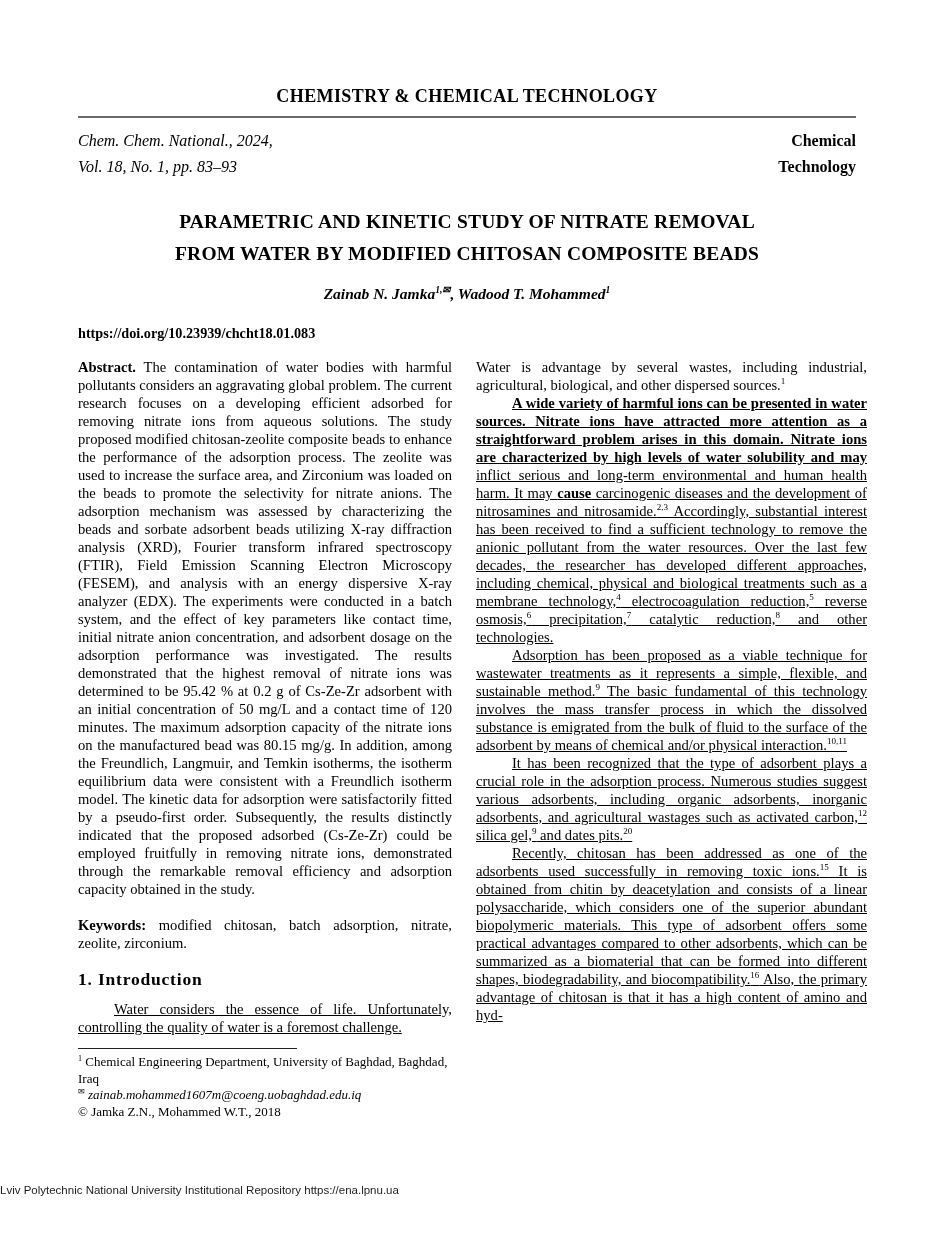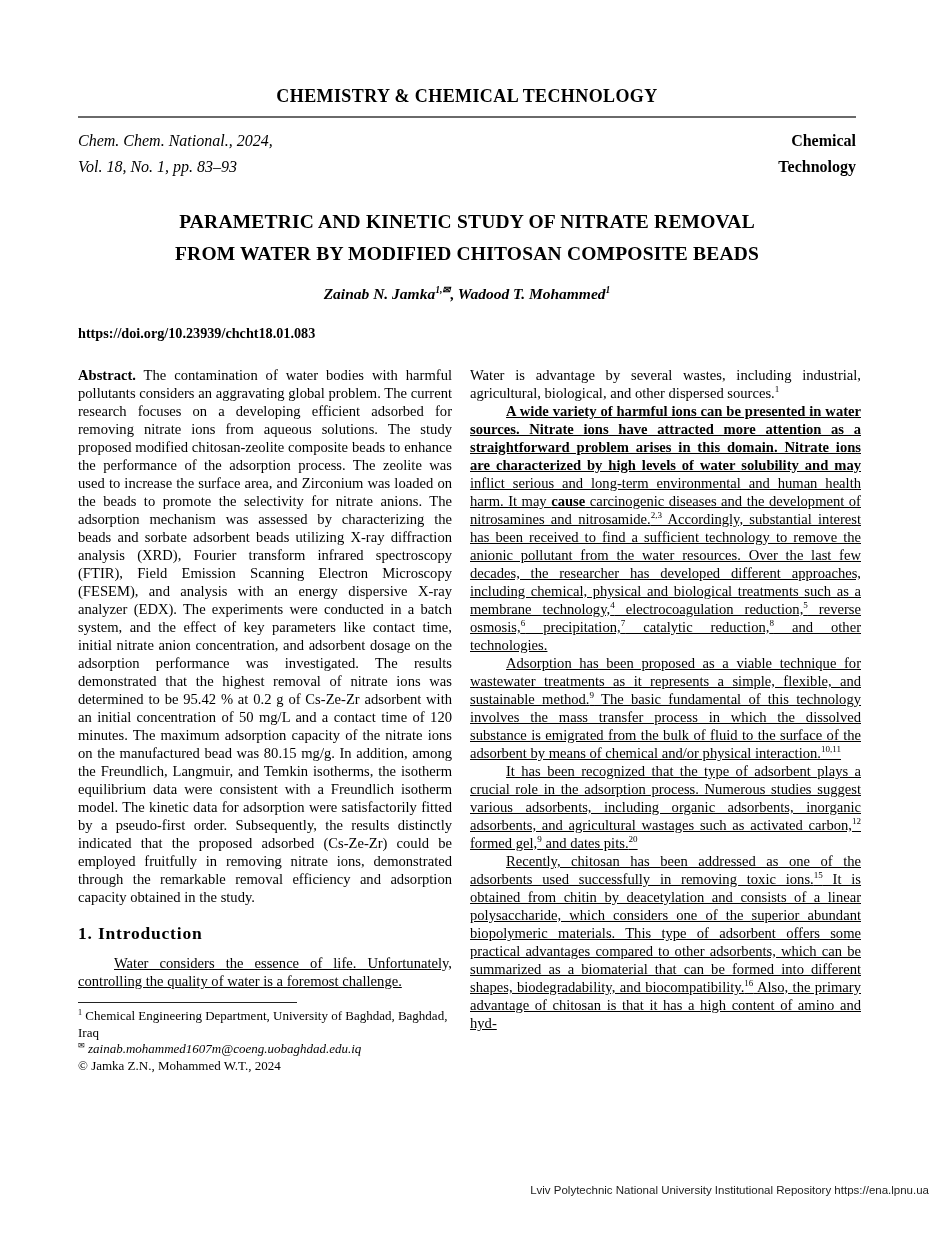--- a/index.html
+++ b/index.html
@@ -49,22 +49,22 @@
     font-style:italic;
     font-size:15.5px;
   }
   .doi{
     margin-top:22px;
     font-weight:bold;
     font-size:14.2px;
   }
   .columns{
     display:flex;
-    gap:18px;
-    margin-top:24px;
+    gap:24px;
+    margin-top:16px;
   }
   .col-left{width:374px;flex:0 0 auto;}
   .col-right{width:391px;flex:0 0 auto;}
   .para{
     margin:0;
     font-size:14.6px;
     line-height:18px;
     text-align:justify;
   }
   .para.indent{text-indent:36px;text-decoration:underline;}
@@ -86,21 +86,21 @@
     font-size:13px;
     line-height:16.5px;
   }
   sup{font-size:0.62em;vertical-align:super;line-height:0;}
   .rich-b{font-weight:bold;}
   .rich-i{font-style:italic;}
   .footer{
     position:absolute;
     left:0;right:0;
     top:1184px;
-    text-align:right;
+    text-align:left;
     font-family:"Liberation Sans", sans-serif;
     font-size:11.5px;
     color:#1c1c1c;
   }
 </style>
 </head>
 <body>
 
 <div class="page">
   <div class="inner">
@@ -121,32 +121,33 @@
 
     <h1 class="title"><span>PARAMETRIC AND KINETIC STUDY OF NITRATE REMOVAL</span><br><span>FROM WATER BY MODIFIED CHITOSAN COMPOSITE BEADS</span></h1>
 
     <div class="authors"><span>Zainab N. Jamka</span><sup>1,✉</sup><span>, Wadood T. Mohammed</span><sup>1</sup></div>
 
     <div class="doi">https://doi.org/10.23939/chcht18.01.083</div>
 
     <div class="columns">
       <div class="col-left">
         <p class="para"><span class="rich-b">Abstract.</span><span> The contamination of water bodies with harmful pollutants considers an aggravating global problem. The current research focuses on a developing efficient adsorbed for removing nitrate ions from aqueous solutions. The study proposed modified chitosan-zeolite composite beads to enhance the performance of the adsorption process. The zeolite was used to increase the surface area, and Zirconium was loaded on the beads to promote the selectivity for nitrate anions. The adsorption mechanism was assessed by characterizing the beads and sorbate adsorbent beads utilizing X-ray diffraction analysis (XRD), Fourier transform infrared spectroscopy (FTIR), Field Emission Scanning Electron Microscopy (FESEM), and analysis with an energy dispersive X-ray analyzer (EDX). The experiments were conducted in a batch system, and the effect of key parameters like contact time, initial nitrate anion concentration, and adsorbent dosage on the adsorption performance was investigated. The results demonstrated that the highest removal of nitrate ions was determined to be 95.42 % at 0.2 g of Cs-Ze-Zr adsorbent with an initial concentration of 50 mg/L and a contact time of 120 minutes. The maximum adsorption capacity of the nitrate ions on the manufactured bead was 80.15 mg/g. In addition, among the Freundlich, Langmuir, and Temkin isotherms, the isotherm equilibrium data were consistent with a Freundlich isotherm model. The kinetic data for adsorption were satisfactorily fitted by a pseudo-first order. Subsequently, the results distinctly indicated that the proposed adsorbed (Cs-Ze-Zr) could be employed fruitfully in removing nitrate ions, demonstrated through the remarkable removal efficiency and adsorption capacity obtained in the study.</span></p>
+        <p class="para keywords"><span class="rich-b">Keywords:</span><span> modified chitosan, batch adsorption, nitrate, zeolite, zirconium.</span></p>
         <h2 class="section-heading">1. Introduction</h2>
         <p class="para indent"><span>Water considers the essence of life. Unfortunately, controlling the quality of water is a foremost challenge.</span></p>
         <div class="footnote-rule"></div>
         <div class="footnote"><sup>1</sup><span> Chemical Engineering Department, University of Baghdad, Baghdad, Iraq</span></div>
         <div class="footnote"><sup>✉</sup><span class="rich-i"> zainab.mohammed1607m@coeng.uobaghdad.edu.iq</span></div>
-        <div class="footnote"><span>© Jamka Z.N., Mohammed W.T., 2024</span></div>
+        <div class="footnote"><span>© Jamka Z.N., Mohammed W.T., 2018</span></div>
       </div>
 
       <div class="col-right">
         <p class="para"><span>Water is advantage by several wastes, including industrial, agricultural, biological, and other dispersed sources.</span><sup>1</sup></p>
         <p class="para indent"><span class="rich-b">A wide variety of harmful ions can be presented in water sources. Nitrate ions have attracted more attention as a straightforward problem arises in this domain. Nitrate ions are characterized by high levels of water solubility and may </span><span>inflict serious and long-term environmental and human health harm. It may </span><span class="rich-b">cause</span><span> carcinogenic diseases and the development of nitrosamines and nitrosamide.</span><sup>2,3</sup><span> Accordingly, substantial interest has been received to find a sufficient technology to remove the anionic pollutant from the water resources.  Over the last few decades, the researcher has developed different approaches, including chemical, physical and biological treatments such as a membrane technology,</span><sup>4</sup><span> electrocoagulation reduction,</span><sup>5</sup><span> reverse osmosis,</span><sup>6</sup><span> precipitation,</span><sup>7</sup><span> catalytic reduction,</span><sup>8</sup><span> and other technologies.</span></p>
         <p class="para indent"><span>Adsorption has been proposed as a viable technique for wastewater treatments as it represents a simple, flexible, and sustainable method.</span><sup>9</sup><span> The basic fundamental of this technology involves the mass transfer process in which the dissolved substance is emigrated from the bulk of fluid to the surface of the adsorbent by means of chemical and/or physical interaction.</span><sup>10,11</sup></p>
-        <p class="para indent"><span>It has been recognized that the type of adsorbent plays a crucial role in the adsorption process. Numerous studies suggest various adsorbents, including organic adsorbents, inorganic adsorbents, and agricultural wastages such as activated carbon,</span><sup>12</sup><span> formed gel,</span><sup>9</sup><span> and dates pits.</span><sup>20</sup></p>
+        <p class="para indent"><span>It has been recognized that the type of adsorbent plays a crucial role in the adsorption process. Numerous studies suggest various adsorbents, including organic adsorbents, inorganic adsorbents, and agricultural wastages such as activated carbon,</span><sup>12</sup><span> silica gel,</span><sup>9</sup><span> and dates pits.</span><sup>20</sup></p>
         <p class="para indent"><span>Recently, chitosan has been addressed as one of the adsorbents used successfully in removing toxic ions.</span><sup>15</sup><span> It is obtained from chitin by deacetylation and consists of a linear polysaccharide, which considers one of the superior abundant biopolymeric materials. This type of adsorbent offers some practical advantages compared to other adsorbents, which can be summarized as a biomaterial that can be formed into different shapes, biodegradability, and biocompatibility.</span><sup>16</sup><span> Also, the primary advantage of chitosan is that it has a high content of amino and hyd-</span></p>
       </div>
     </div>
   </div>
 
   <div class="footer">Lviv Polytechnic National University Institutional Repository https://ena.lpnu.ua</div>
 </div>
 
 </body></html>

